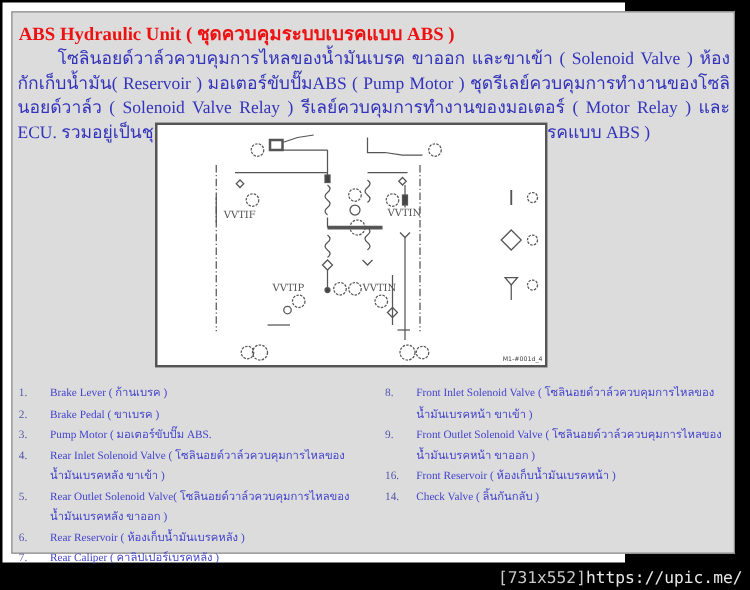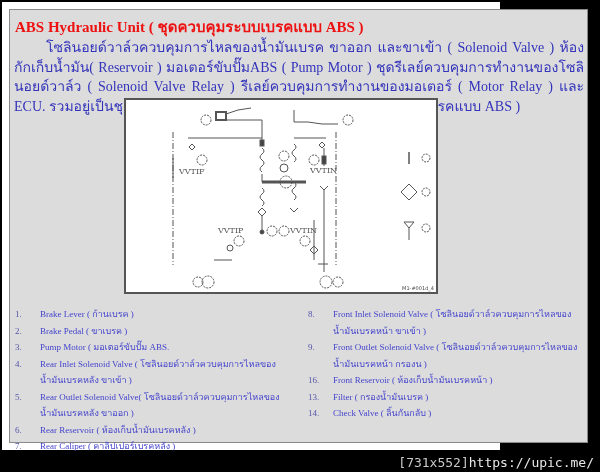--- a/index.html
+++ b/index.html
@@ -162,29 +162,25 @@
       </div>
     </div>
 
     <div class="list list-right">
       <div class="item">
         <span class="num">8.</span>
         <span class="txt">Front Inlet Solenoid Valve ( โซลินอยด์วาล์วควบคุมการไหลของน้ำมันเบรคหน้า ขาเข้า )</span>
       </div>
       <div class="item">
         <span class="num">9.</span>
-        <span class="txt">Front Outlet Solenoid Valve ( โซลินอยด์วาล์วควบคุมการไหลของน้ำมันเบรคหน้า กรองน )</span>
+        <span class="txt">Front Outlet Solenoid Valve ( โซลินอยด์วาล์วควบคุมการไหลของน้ำมันเบรคหน้า ขาออก )</span>
       </div>
       <div class="item">
         <span class="num">16.</span>
         <span class="txt">Front Reservoir ( ห้องเก็บน้ำมันเบรคหน้า )</span>
-      </div>
-      <div class="item">
-        <span class="num">13.</span>
-        <span class="txt">Filter ( กรองน้ำมันเบรค )</span>
       </div>
       <div class="item">
         <span class="num">14.</span>
         <span class="txt">Check Valve ( ลิ้นกันกลับ )</span>
       </div>
     </div>
   </div>
 </div>
 
 <div class="watermark">

